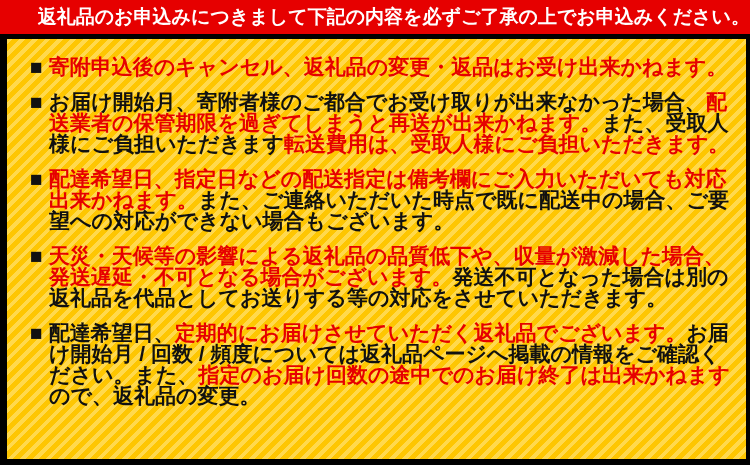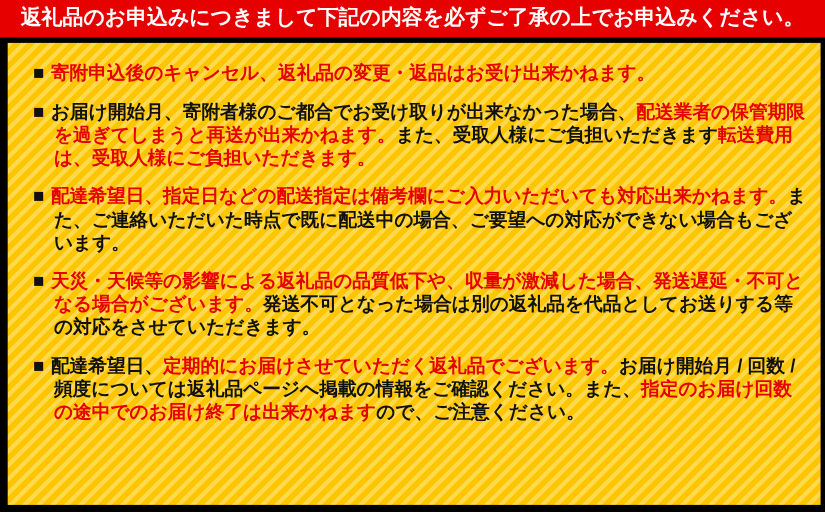--- a/index.html
+++ b/index.html
@@ -14,41 +14,41 @@
     font-family: "Liberation Sans", "DejaVu Sans", sans-serif;
   }
   .header {
     width: 750px;
     height: 34px;
     background: #e60000;
     color: #ffffff;
     font-size: 19px;
     font-weight: bold;
     line-height: 34px;
-    text-align: center;
+    text-align: right;
     letter-spacing: 0px;
     white-space: nowrap;
   }
   .notice-box {
     margin: 5px 4px 6px 7px;
     height: 420px;
     box-sizing: border-box;
     background: repeating-linear-gradient(
       135deg,
       #ffd94d 0px, #ffd94d 4px,
       #fec601 4px, #fec601 9px
     );
     padding: 17px 12px 0 12px;
     overflow: hidden;
   }
   .item {
     margin: 0 0 14px 0;
     padding-left: 30px;
     text-indent: -19px;
-    font-size: 17px;
+    font-size: 21px;
     font-weight: bold;
     line-height: 21px;
     letter-spacing: 0px;
   }
   .bullet {
     color: #111111;
     margin-right: 6px;
     font-style: normal;
   }
   .seg.red   { color: #e60000; }
@@ -66,15 +66,15 @@
   <p class="item"><span class="bullet">■</span><span class="seg red">寄附申込後のキャンセル、返礼品の変更・返品はお受け出来かねます。</span></p>
 
 
   <p class="item"><span class="bullet">■</span><span class="seg black">お届け開始月、寄附者様のご都合でお受け取りが出来なかった場合、</span><span class="seg red">配送業者の保管期限を過ぎてしまうと再送が出来かねます。</span><span class="seg black">また、受取人様にご負担いただきます</span><span class="seg red">転送費用は、受取人様にご負担いただきます。</span></p>
 
 
   <p class="item"><span class="bullet">■</span><span class="seg red">配達希望日、指定日などの配送指定は備考欄にご入力いただいても対応出来かねます。</span><span class="seg black">また、ご連絡いただいた時点で既に配送中の場合、ご要望への対応ができない場合もございます。</span></p>
 
   <p class="item"><span class="bullet">■</span><span class="seg red">天災・天候等の影響による返礼品の品質低下や、収量が激減した場合、発送遅延・不可となる場合がございます。</span><span class="seg black">発送不可となった場合は別の返礼品を代品としてお送りする等の対応をさせていただきます。</span></p>
 
-  <p class="item"><span class="bullet">■</span><span class="seg black">配達希望日、</span><span class="seg red">定期的にお届けさせていただく返礼品でございます。</span><span class="seg black">お届け開始月 / 回数 / 頻度については返礼品ページへ掲載の情報をご確認ください。また、</span><span class="seg red">指定のお届け回数の途中でのお届け終了は出来かねます</span><span class="seg black">ので、ご注意ください。</span></p>
+  <p class="item"><span class="bullet">■</span><span class="seg black">配達希望日、</span><span class="seg red">定期的にお届けさせていただく返礼品でございます。</span><span class="seg black">お届け開始月 / 回数 / 頻度については返礼品ページへ掲載の情報をご確認ください。また、</span><span class="seg red">指定のお届け回数の途中でのお届け終了は出来かねます</span><span class="seg black">ので、返礼品の変更。</span></p>
 
 </div>
 
 </body></html>

